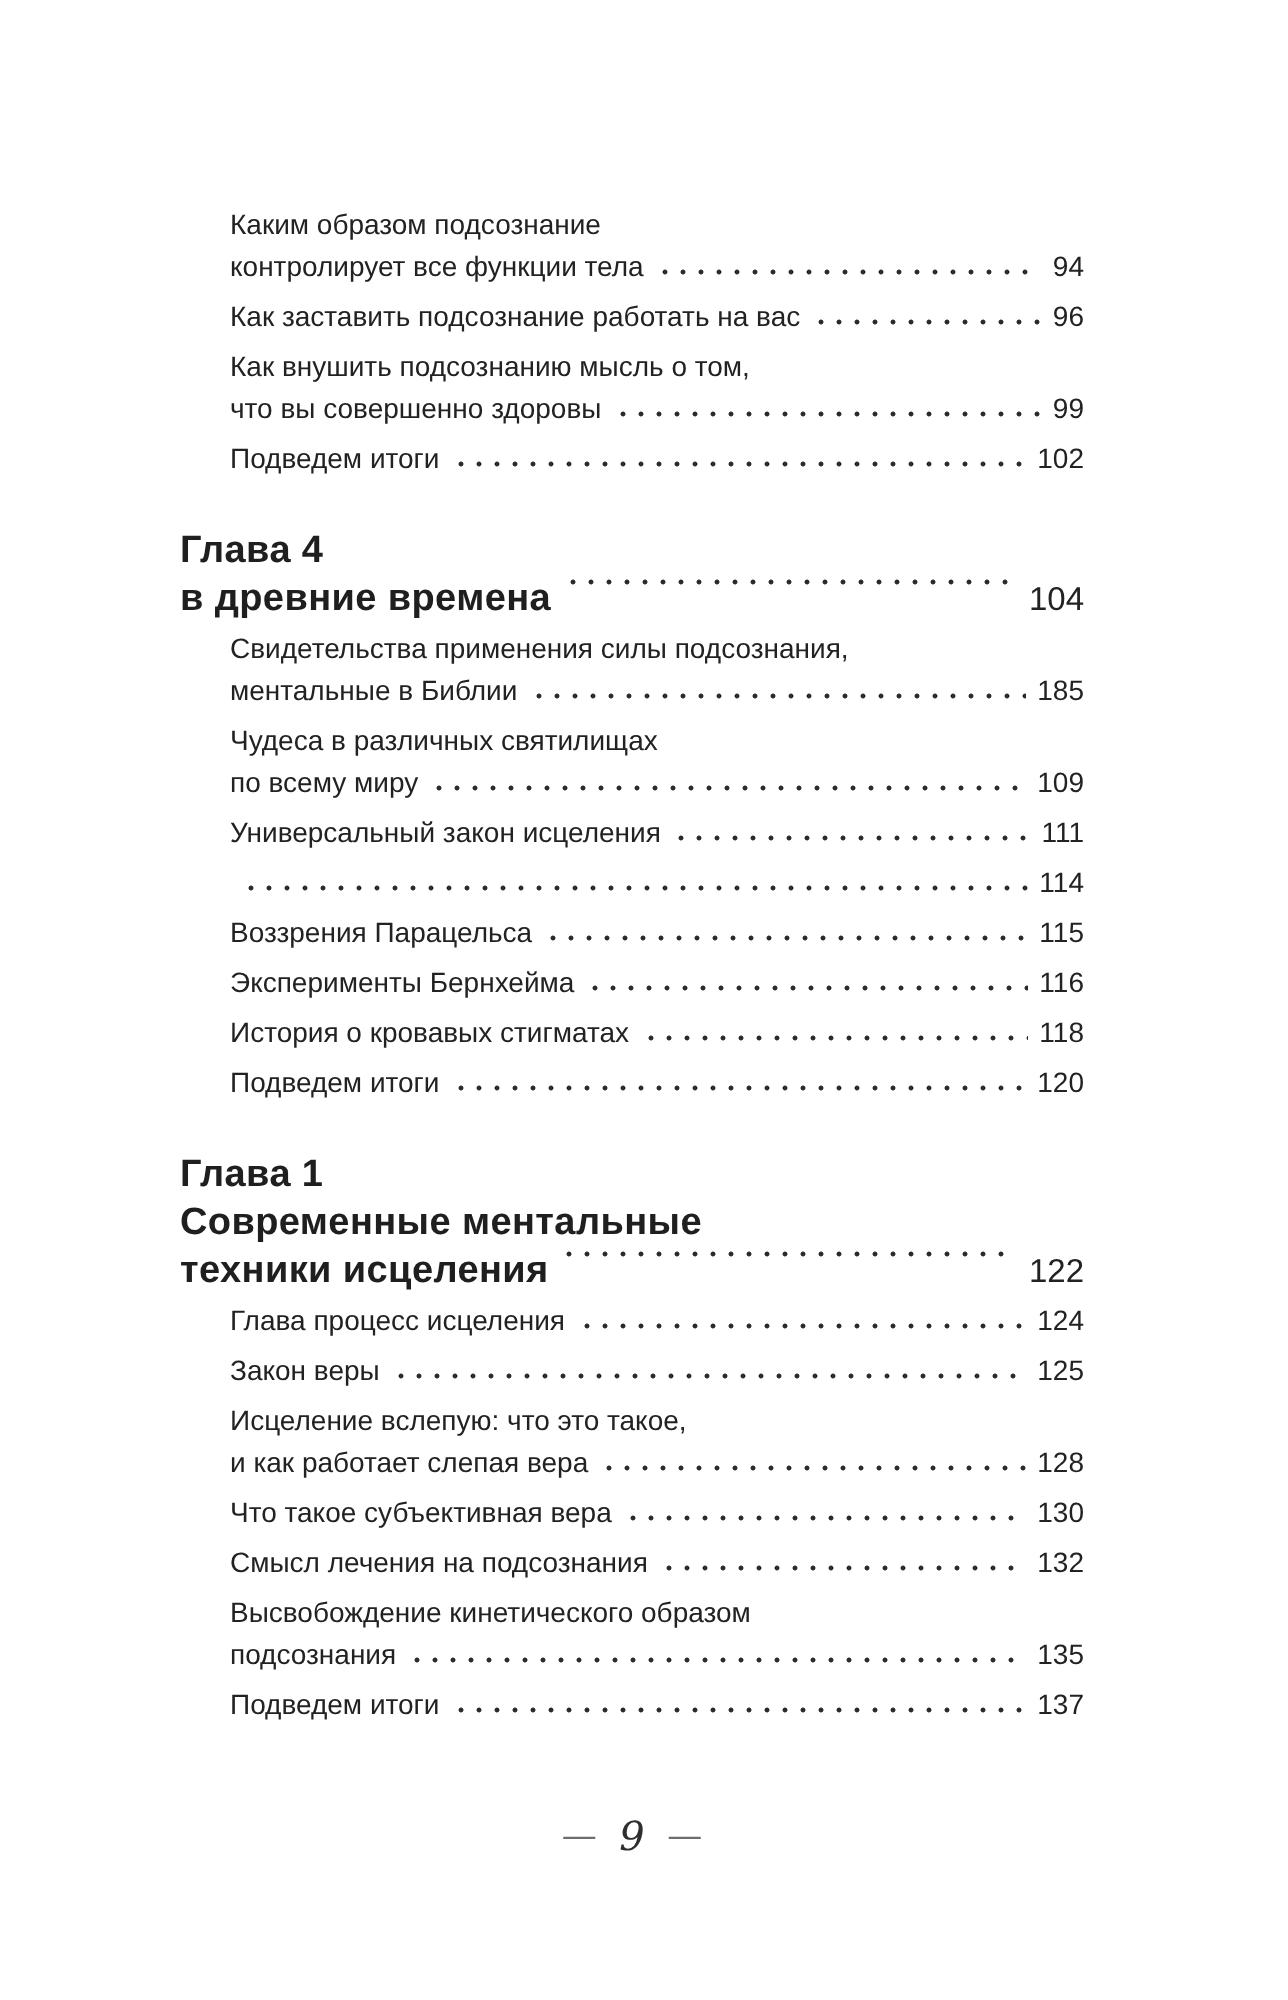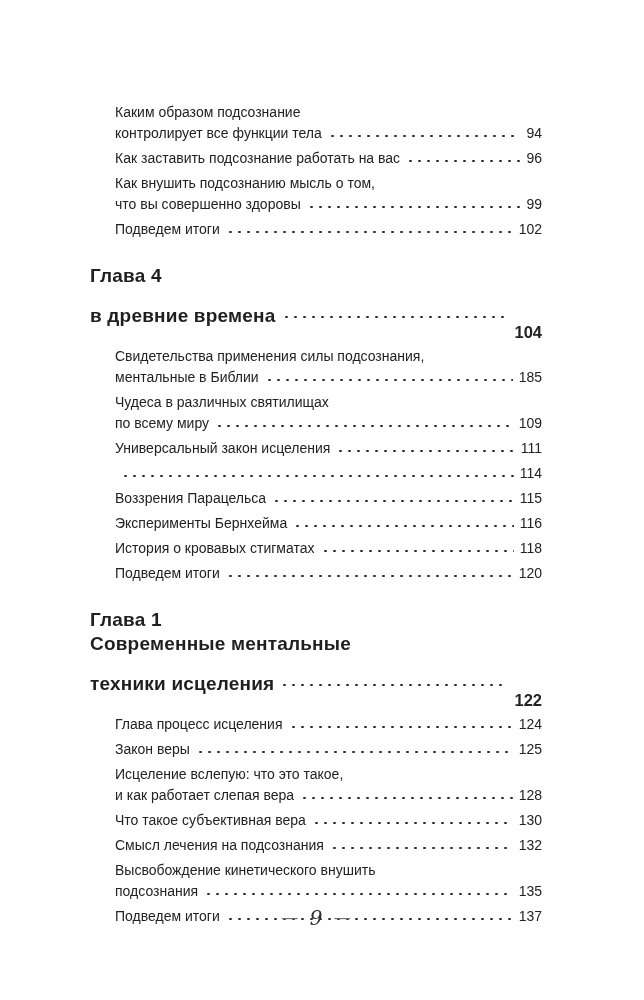--- a/index.html
+++ b/index.html
@@ -24,25 +24,25 @@
   .leader {
     flex: 1 1 auto; display: inline-block;
     height: 5px; min-width: 12px; margin: 0 6px;
     background-image: radial-gradient(circle, #2b2b2b 1px, rgba(0,0,0,0) 1.45px);
     background-size: 9px 4px;
     background-repeat: repeat-x;
     background-position: left bottom;
   }
   .chapter { margin-top: 24px; margin-bottom: 2px; }
   .h-row {
-    display: flex; align-items: center;
+    display: flex; align-items: flex-start;
     font-weight: bold; font-size: 19px; line-height: 24px;
     letter-spacing: 0.2px; color: #1f1f1f;
   }
-  .h-row .pg { font-weight: bold; font-size: 16.5px; letter-spacing: 0; color: #222222; margin-top: 32px; }
+  .h-row .pg { font-weight: normal; font-size: 16.5px; letter-spacing: 0; color: #222222; }
   .footer {
     position: absolute; left: 90px; top: 906px; width: 452px;
     text-align: center;
   }
   .footer .num {
     font-family: "DejaVu Serif", "Liberation Serif", serif;
     font-style: italic; font-size: 20px; color: #2e2e2e;
     margin: 0 12px;
   }
   .footer .dash {
@@ -213,21 +213,21 @@
     </div>
     <div class="entry">
       <div class="row">
         <span class="txt">Смысл лечения на подсознания</span>
         <span class="leader"></span>
         <span class="pg">132</span>
       </div>
     </div>
     <div class="entry">
       <div class="row">
-          <span class="txt">Высвобождение кинетического внушить</span>
+          <span class="txt">Высвобождение кинетического образом</span>
         </div>
       <div class="row">
         <span class="txt">подсознания</span>
         <span class="leader"></span>
         <span class="pg">135</span>
       </div>
     </div>
     <div class="entry">
       <div class="row">
         <span class="txt">Подведем итоги</span>

